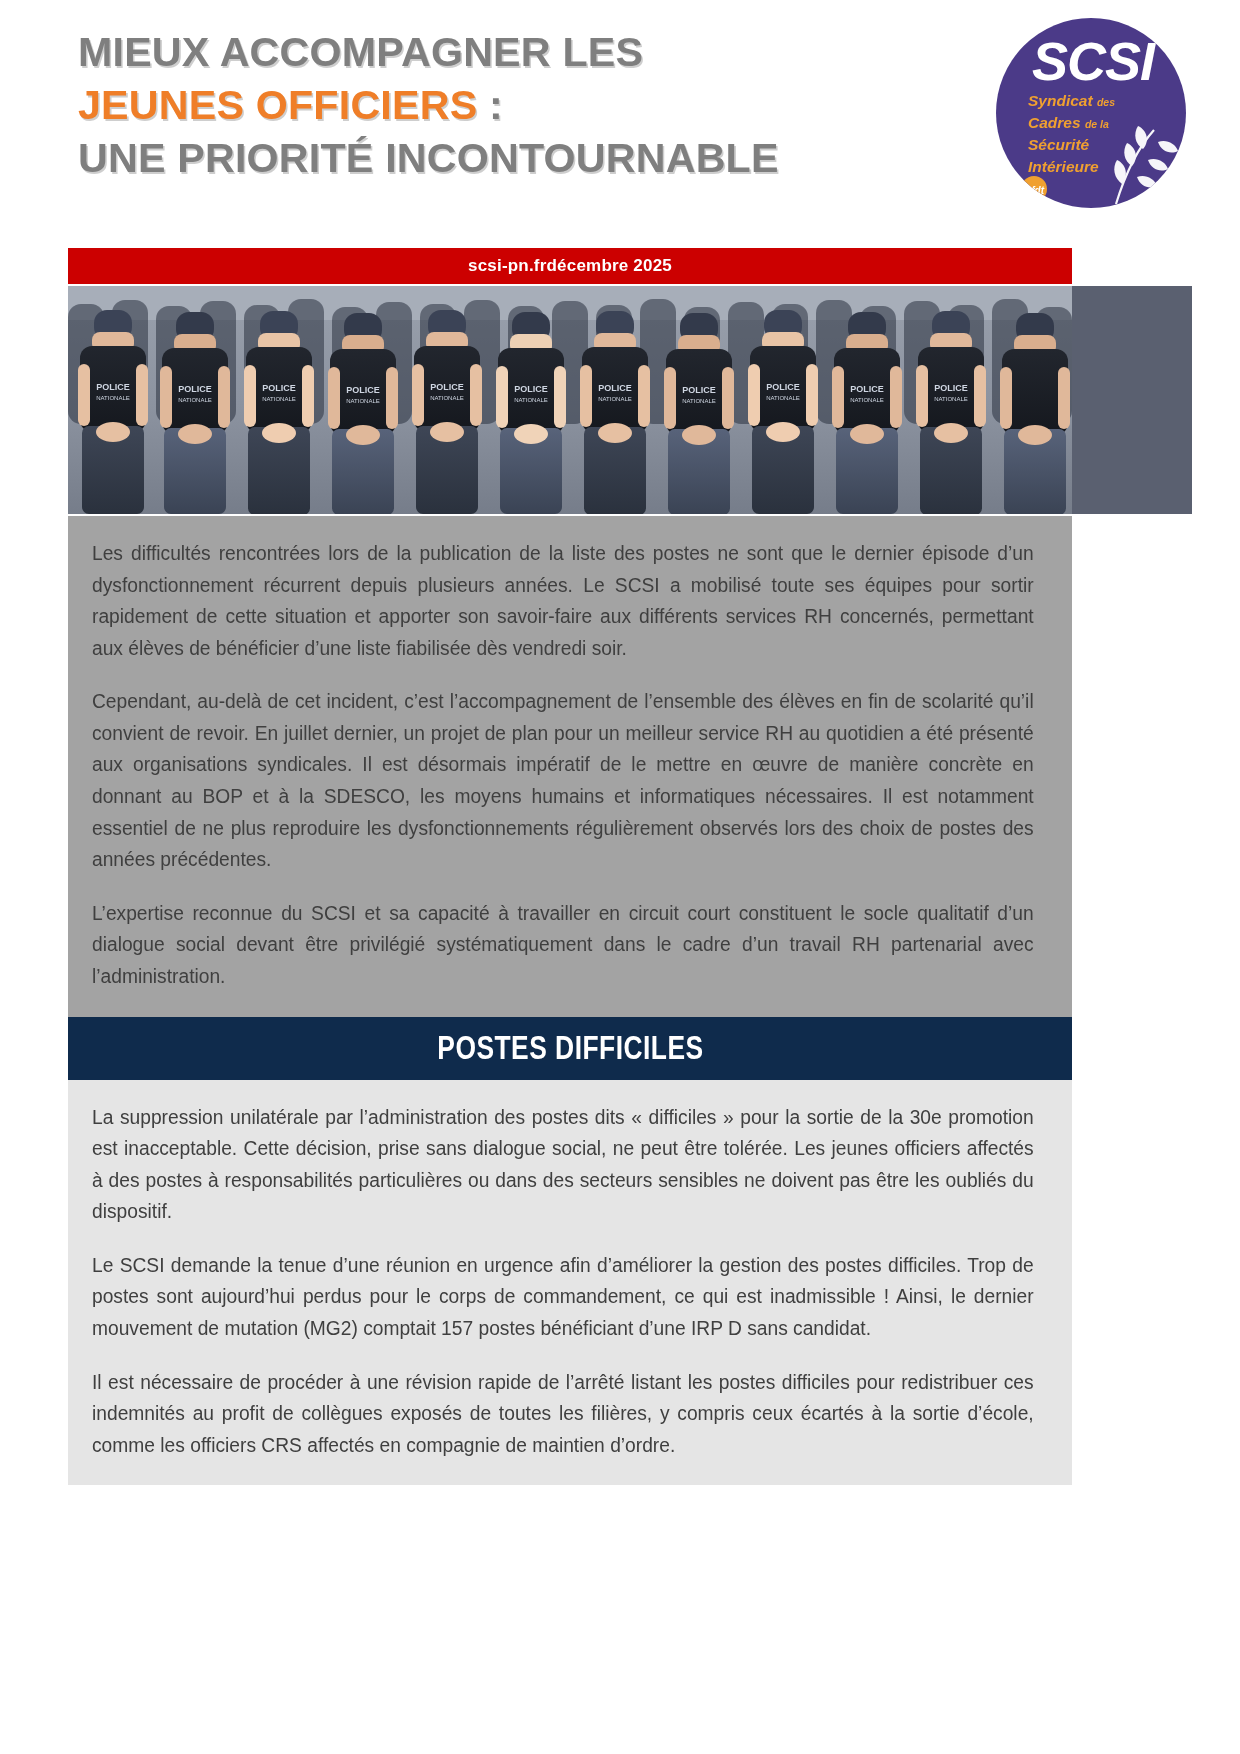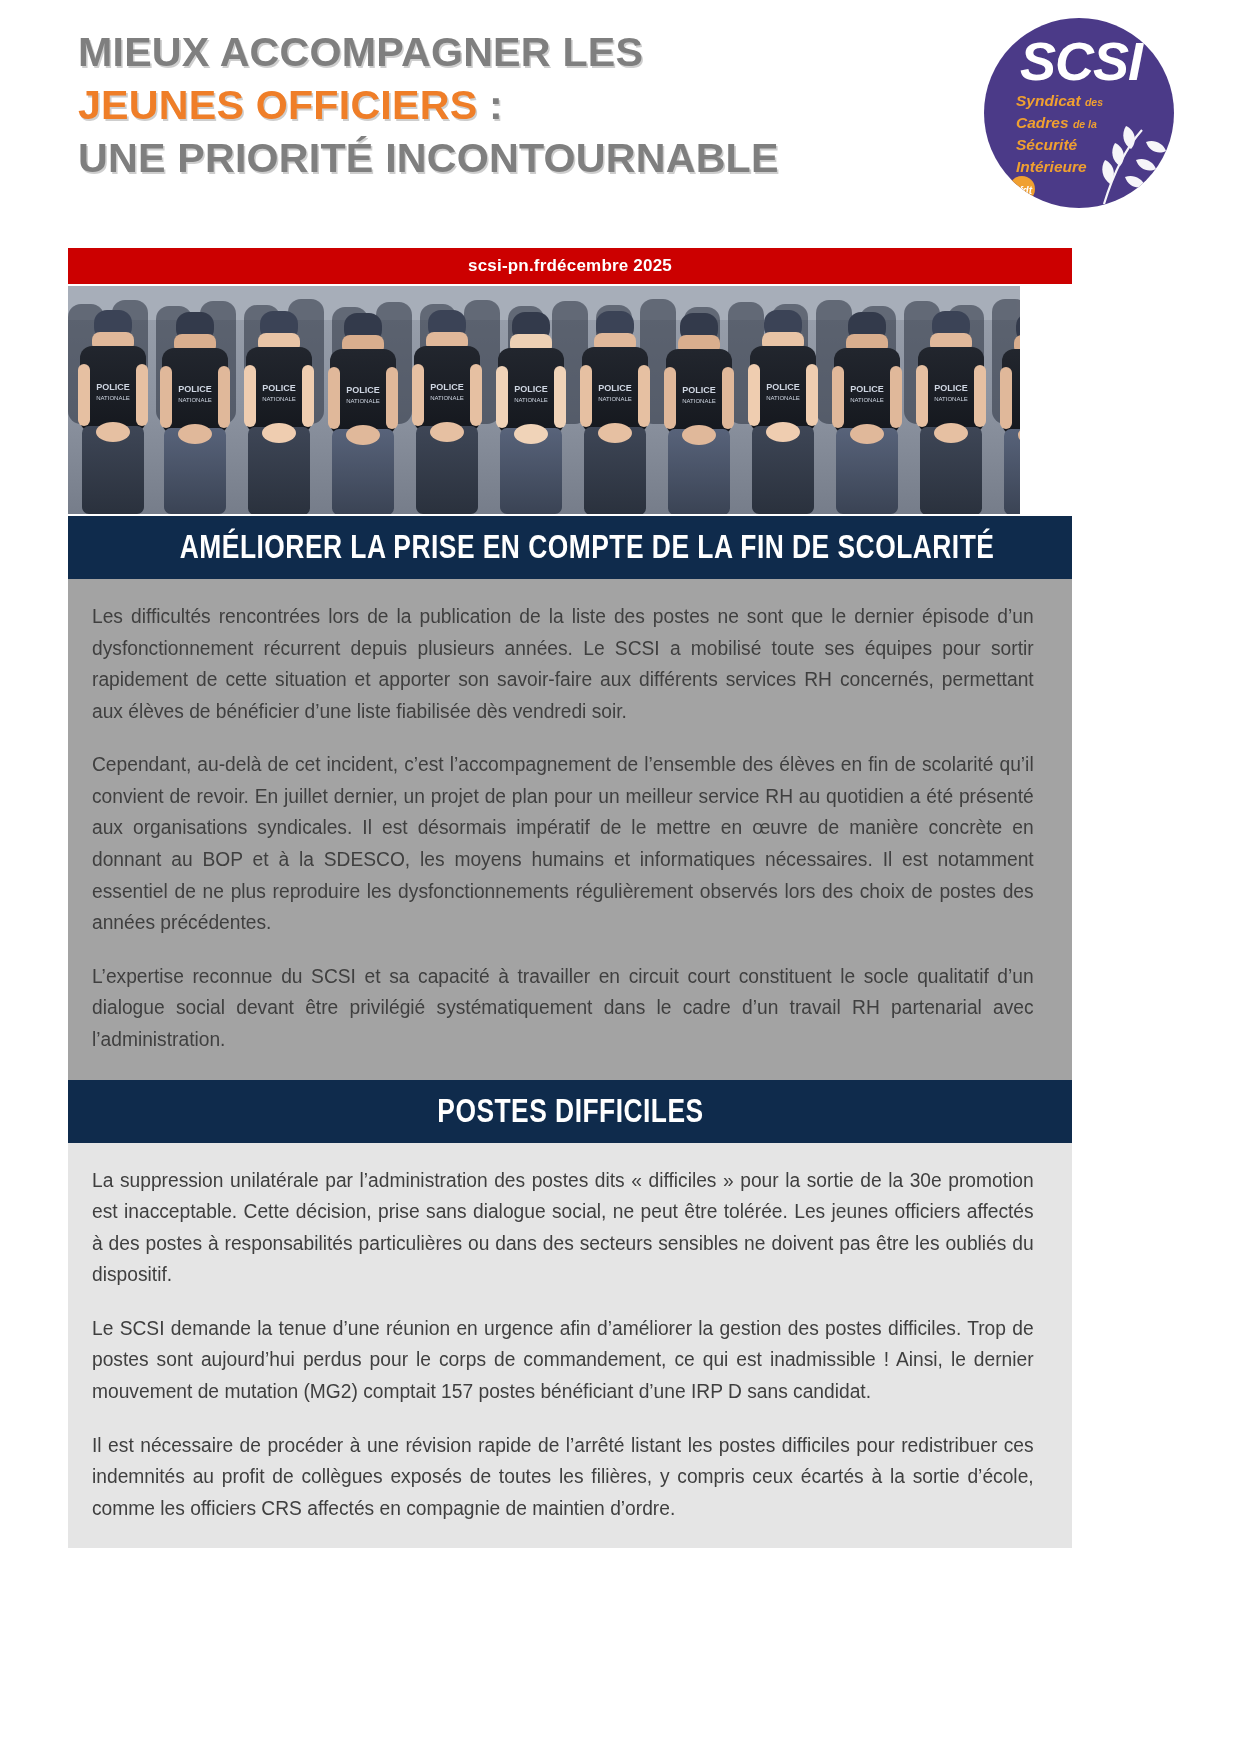--- a/index.html
+++ b/index.html
@@ -53,21 +53,21 @@
   .headline.accent {
     color: #ef7e28;
   }
   .headline.accent .colon {
     color: #7f7f7f;
   }
 
   
   .logo {
     position: absolute;
-    right: 66px;
+    right: 54px;
     top: 18px;
     width: 190px;
     height: 190px;
   }
   .logo svg { display: block; }
 
   
   .redbar {
     position: absolute;
     left: 68px;
@@ -86,21 +86,21 @@
     font-size: 17px;
   }
   .redbar .site { letter-spacing: 0.2px; }
   .redbar .date { letter-spacing: 0.2px; }
 
   
   .photo {
     position: absolute;
     left: 68px;
     top: 286px;
-    width: 952px;
+    width: 1124px;
     height: 228px;
     overflow: hidden;
     background: #5a6070;
   }
   .photo svg { display: block; }
 
   
   .content {
     position: absolute;
     left: 68px;
@@ -419,23 +419,20 @@
           <rect x="0" y="76" width="12" height="62" rx="6" fill="#e0b89a"></rect>
           <rect x="58" y="76" width="12" height="62" rx="6" fill="#e0b89a"></rect>
           <ellipse cx="35" cy="144" rx="17" ry="10" fill="#e0b89a"></ellipse>
         </g>
       </g>
     </svg>
   </div>
 
   <div class="content">
 
-    <div class="section-bar">
-      <span class="section-title">AMÉLIORER LA PRISE EN COMPTE DE LA FIN DE SCOLARITÉ</span>
-    </div>
     <div class="body-block grey">
       <p>Les difficultés rencontrées lors de la publication de la liste des postes ne sont que le dernier épisode d’un dysfonctionnement récurrent depuis plusieurs années. Le SCSI a mobilisé toute ses équipes pour sortir rapidement de cette situation et apporter son savoir-faire aux différents services RH concernés, permettant aux élèves de bénéficier d’une liste fiabilisée dès vendredi soir.</p>
       <p>Cependant, au-delà de cet incident, c’est l’accompagnement de l’ensemble des élèves en fin de scolarité qu’il convient de revoir. En juillet dernier, un projet de plan pour un meilleur service RH au quotidien a été présenté aux organisations syndicales. Il est désormais impératif de le mettre en œuvre de manière concrète en donnant au BOP et à la SDESCO, les moyens humains et informatiques nécessaires. Il est notamment essentiel de ne plus reproduire les dysfonctionnements régulièrement observés lors des choix de postes des années précédentes.</p>
       <p>L’expertise reconnue du SCSI et sa capacité à travailler en circuit court constituent le socle qualitatif d’un dialogue social devant être privilégié systématiquement dans le cadre d’un travail RH partenarial avec l’administration.</p>
     </div>
 
     <div class="section-bar">
       <span class="section-title">POSTES DIFFICILES</span>
     </div>
     <div class="body-block blue">

